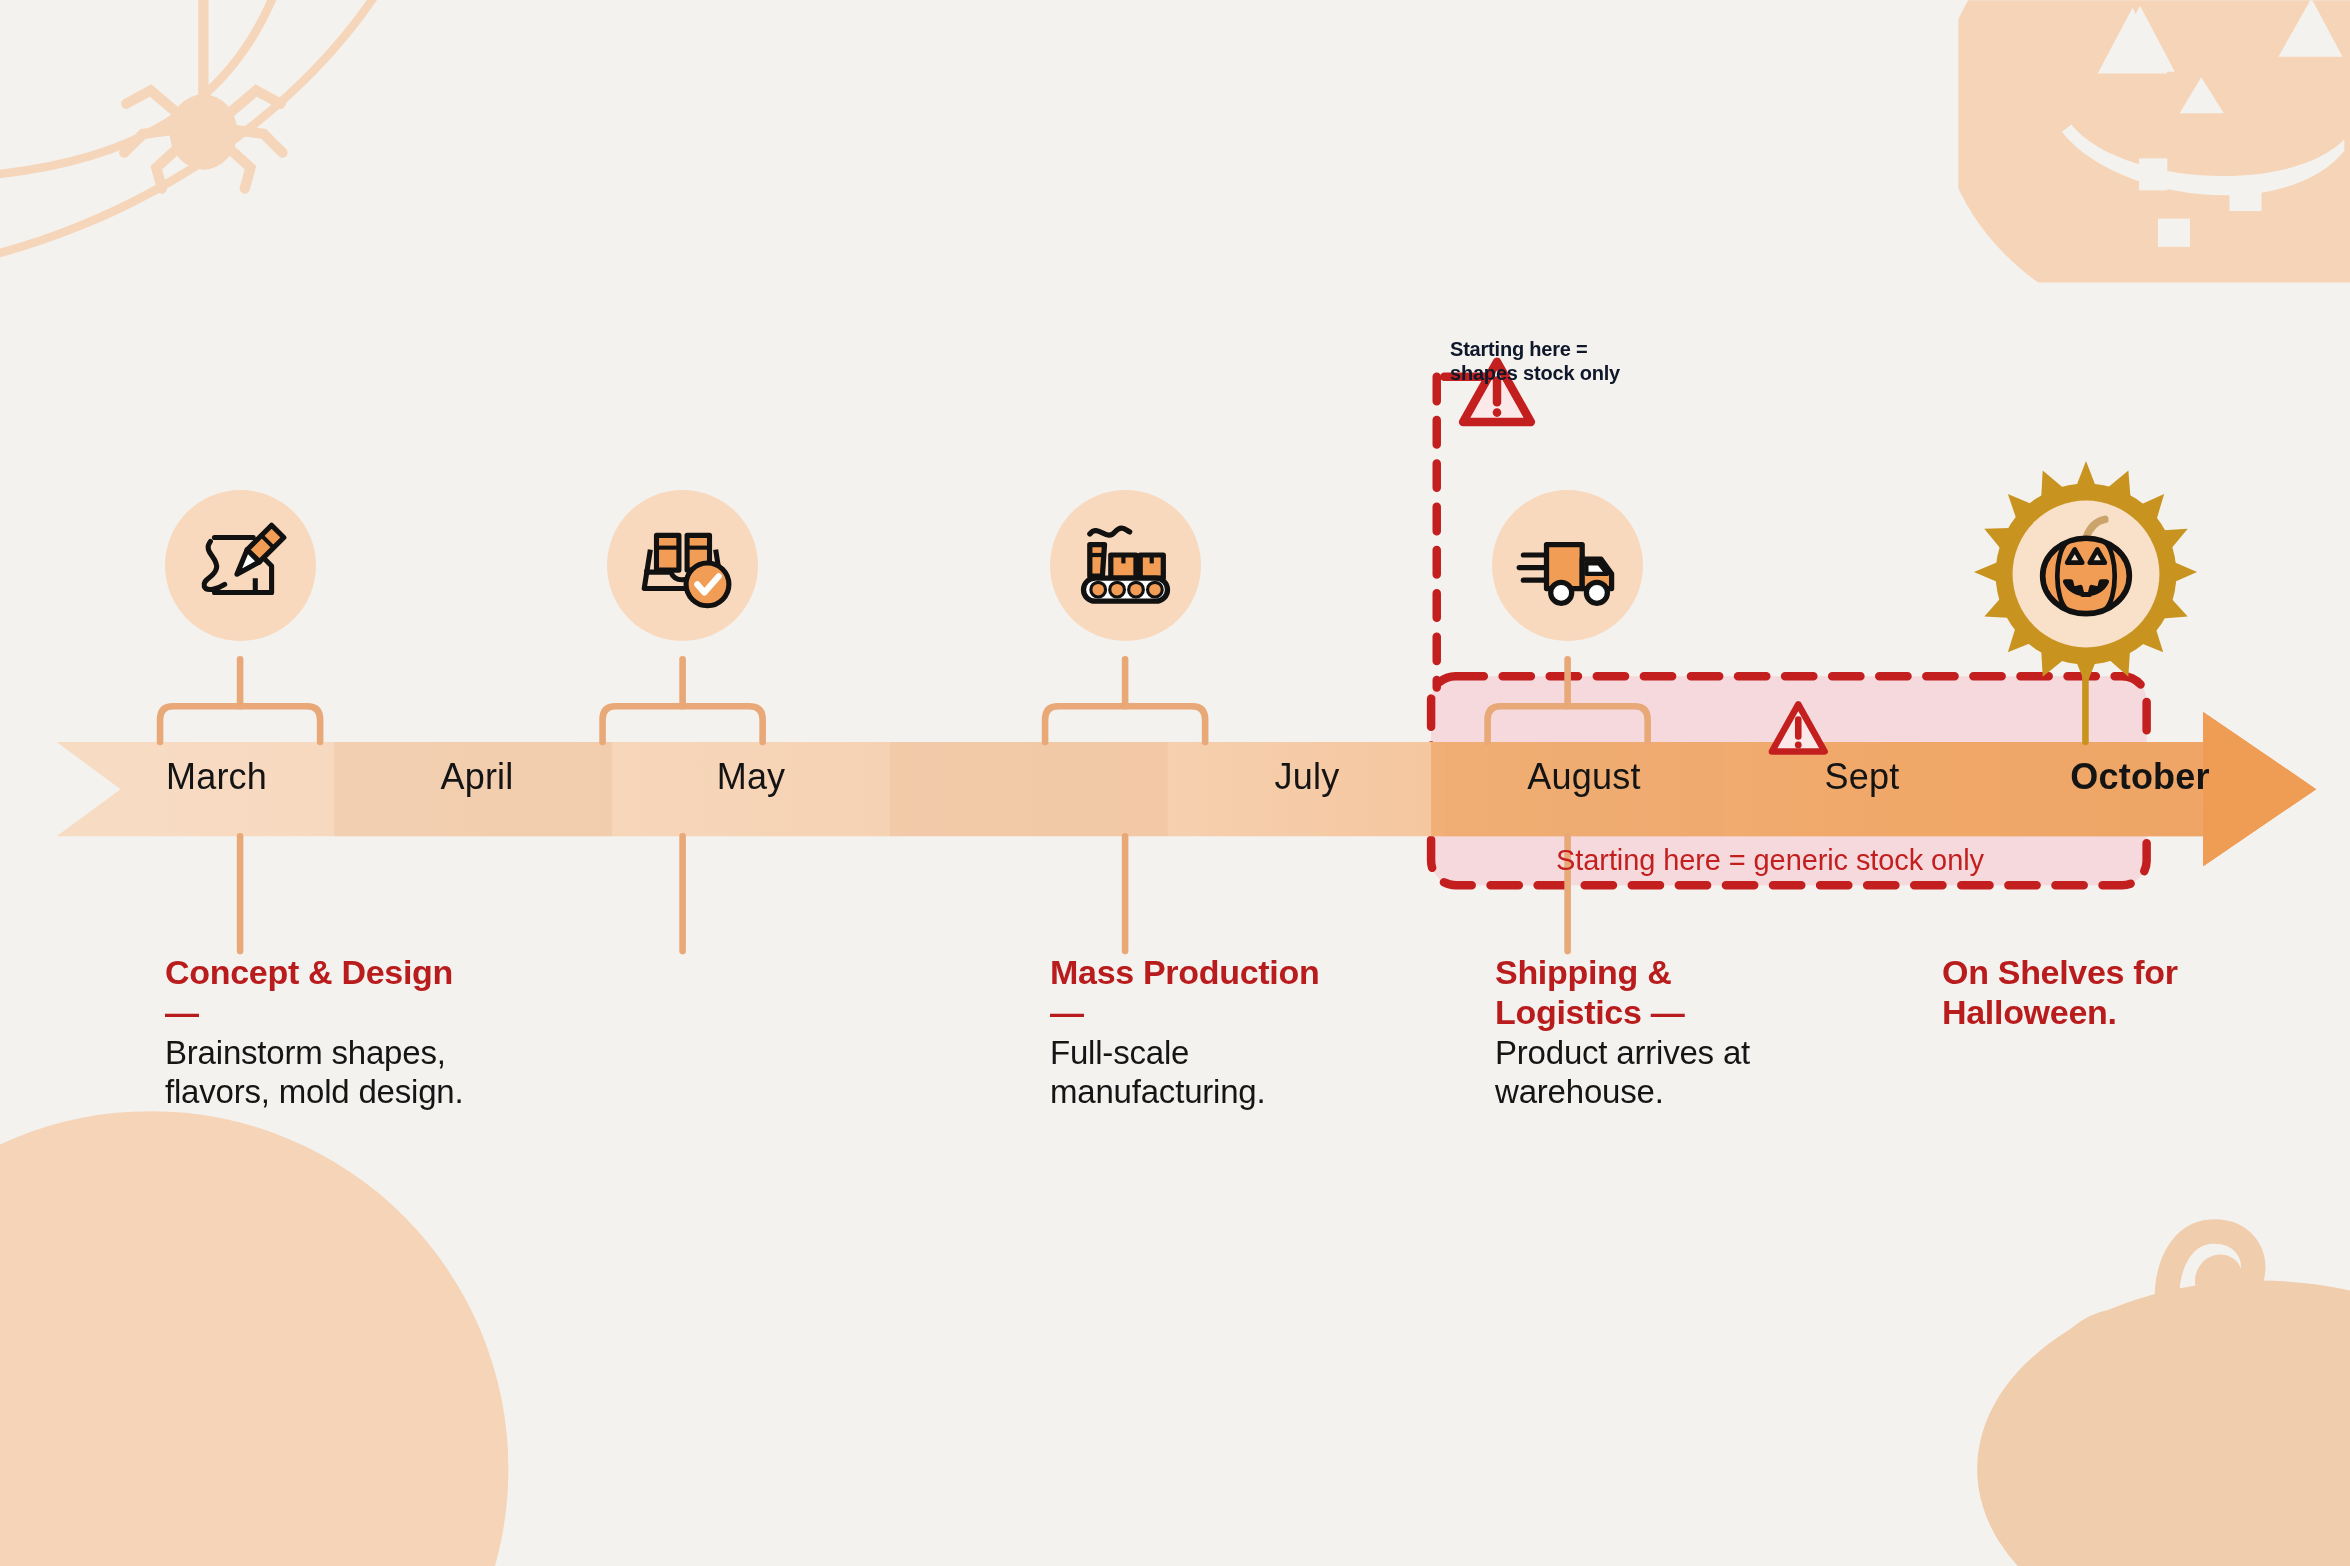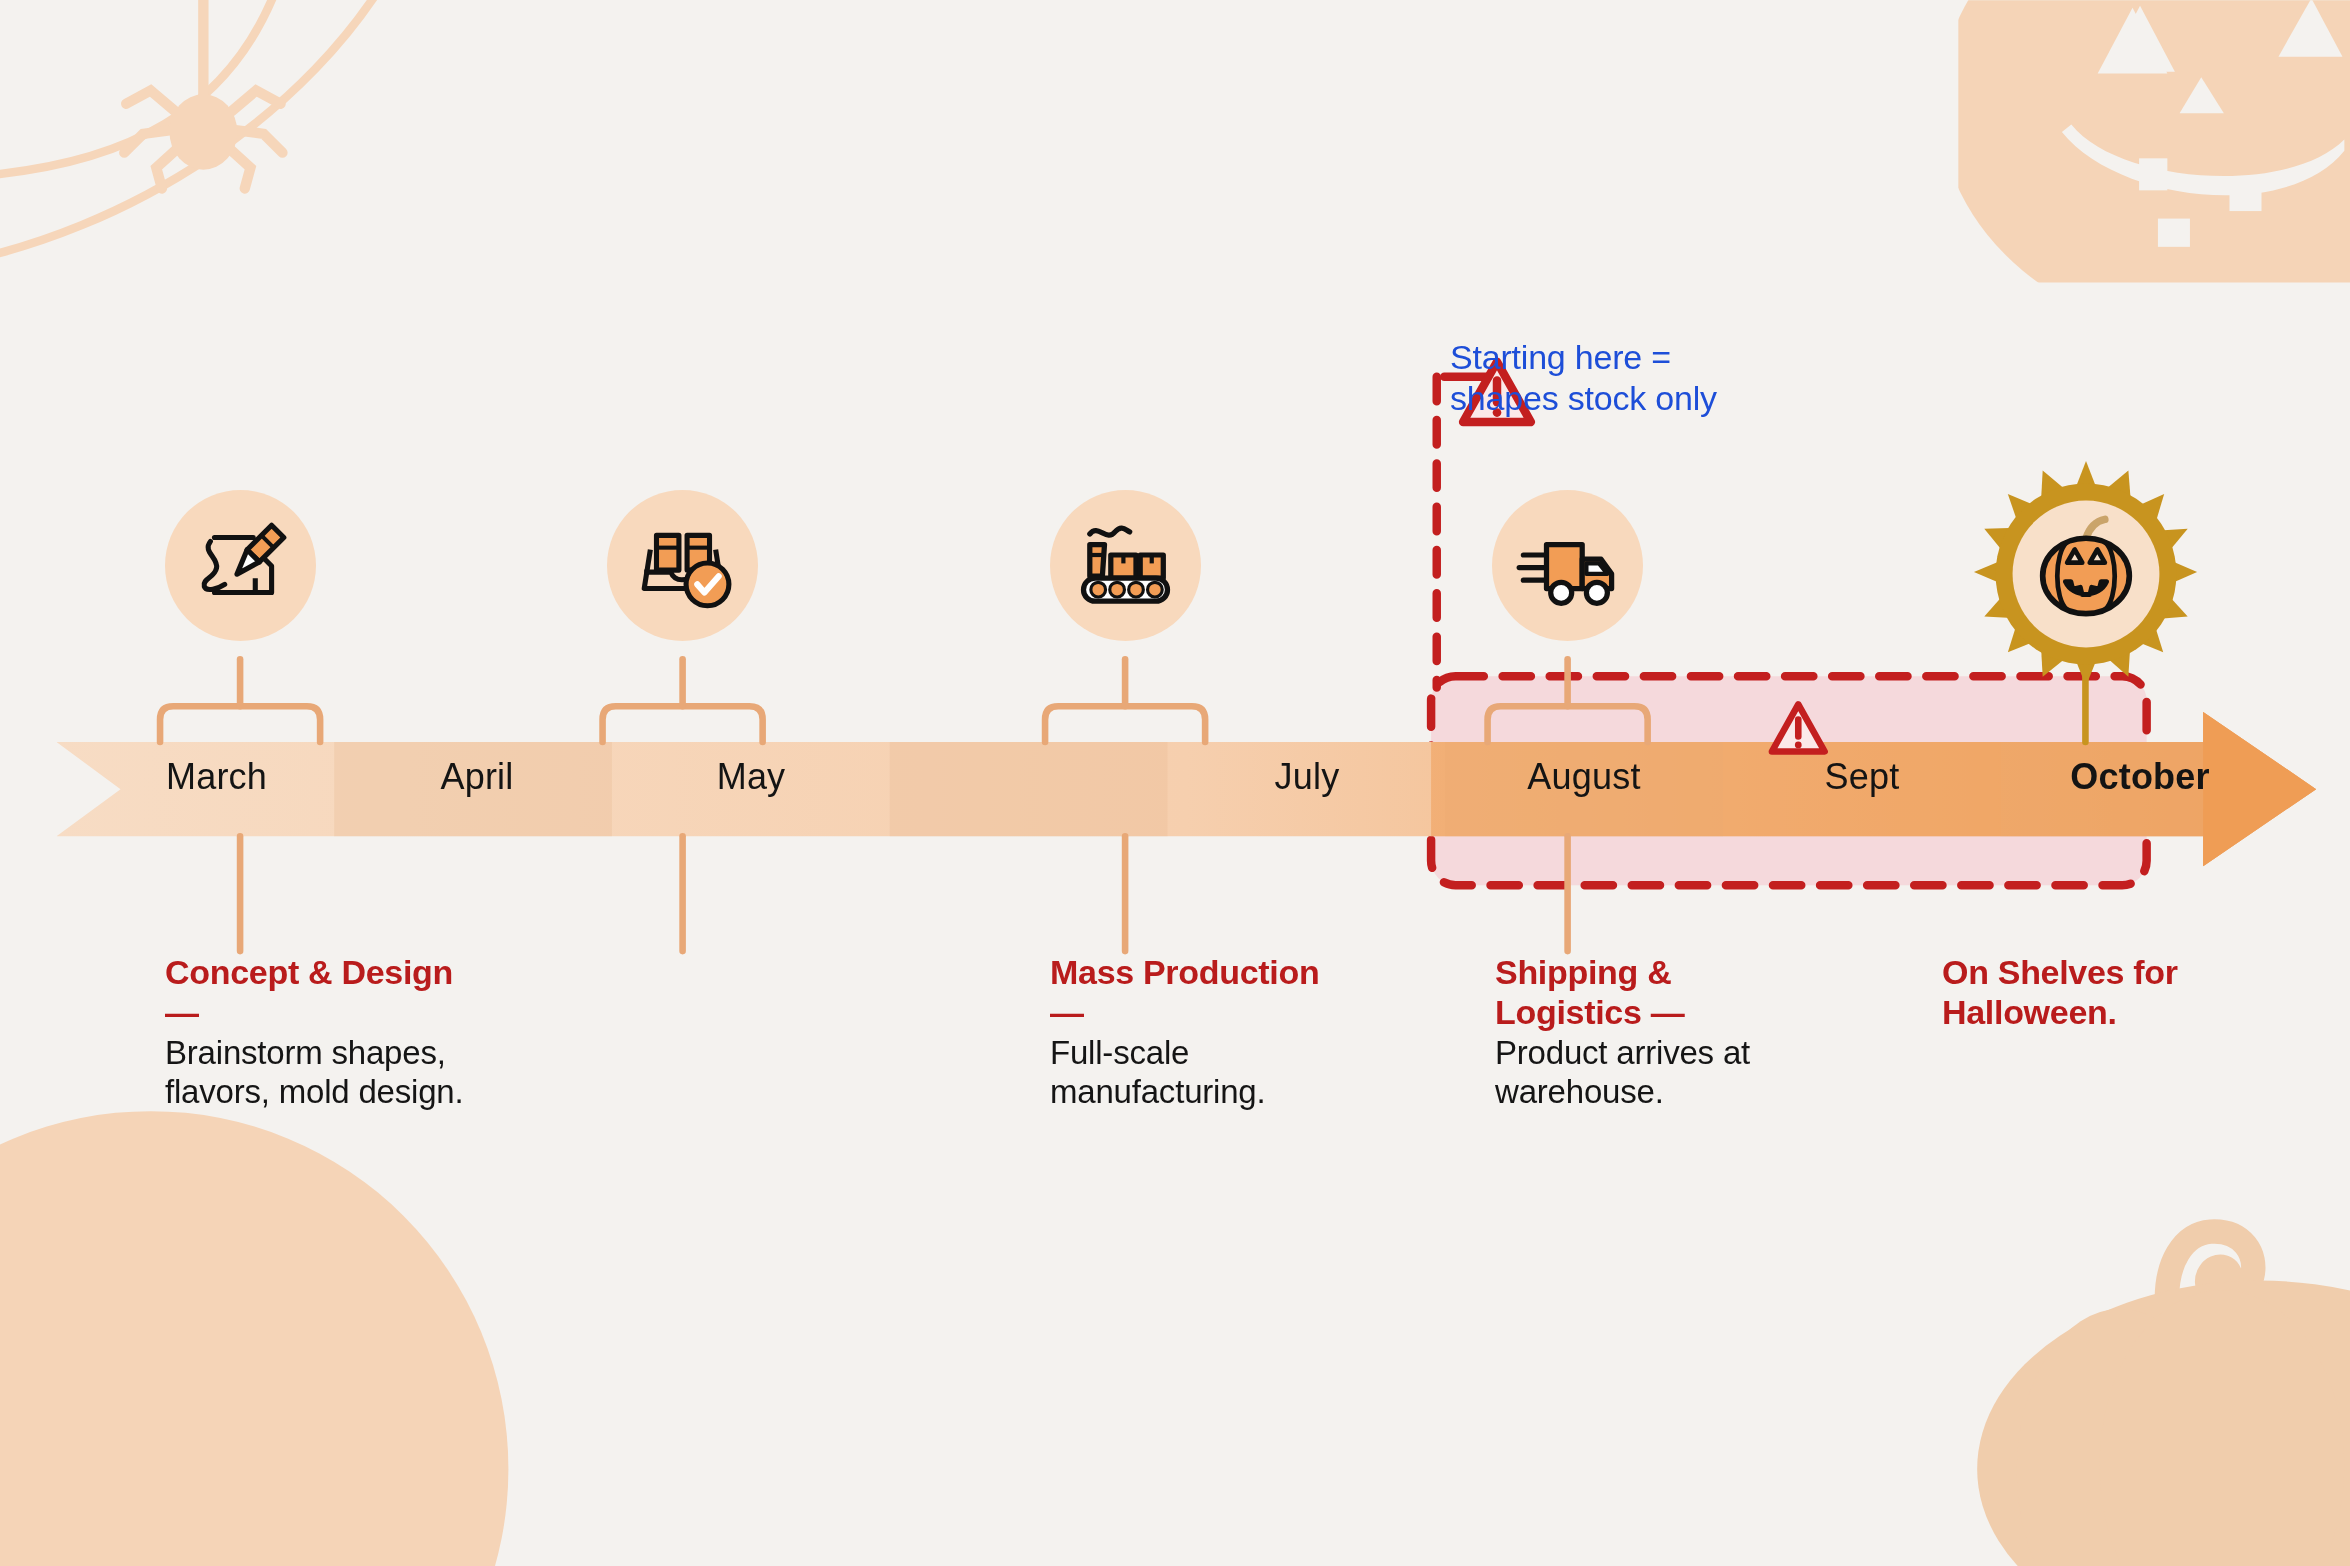--- a/index.html
+++ b/index.html
@@ -36,21 +36,21 @@
     line-height:1.17; letter-spacing:-0.3px;
   }
   .step-desc {
     font-size:33px; font-weight:400; color:#151515;
     line-height:1.2; letter-spacing:-0.2px; margin-top:0;
   }
 
   
   #callout { position:absolute; left:1450px; top:337px; width:443px; }
   #callout-text {
-    font-size:34px; font-weight:400; color:#1d4ed8;
+    font-size:20px; font-weight:700; color:#0f172a;
     line-height:1.22; letter-spacing:-0.2px;
   }
 
   #hl-label {
     position:absolute; left:1431px; top:844px; width:678px;
     text-align:center; font-size:29px; color:#c31f1f;
     letter-spacing:-0.1px; white-space:nowrap;
   }
 </style>
 </head>
@@ -267,20 +267,21 @@
   <div class="month-label" style="left:1723px; width:278px;">Sept</div>
   <div class="month-label bold" style="left:2001px; width:278px;">October</div>
 
   <div id="callout">
     <div id="callout-text">
       <div>Starting here =</div>
       <div>shapes stock only</div>
     </div>
   </div>
 
+  <div id="hl-label">Starting here = generic stock only</div>
 
   <div class="step-text" style="left:165px; top:953px;">
     <div class="step-title">Concept &amp; Design —</div>
     <div class="step-desc">Brainstorm shapes, flavors, mold design.</div>
   </div>
 
 
   <div class="step-text" style="left:1050px; top:953px;">
     <div class="step-title">Mass Production —</div>
     <div class="step-desc">Full-scale manufacturing.</div>

